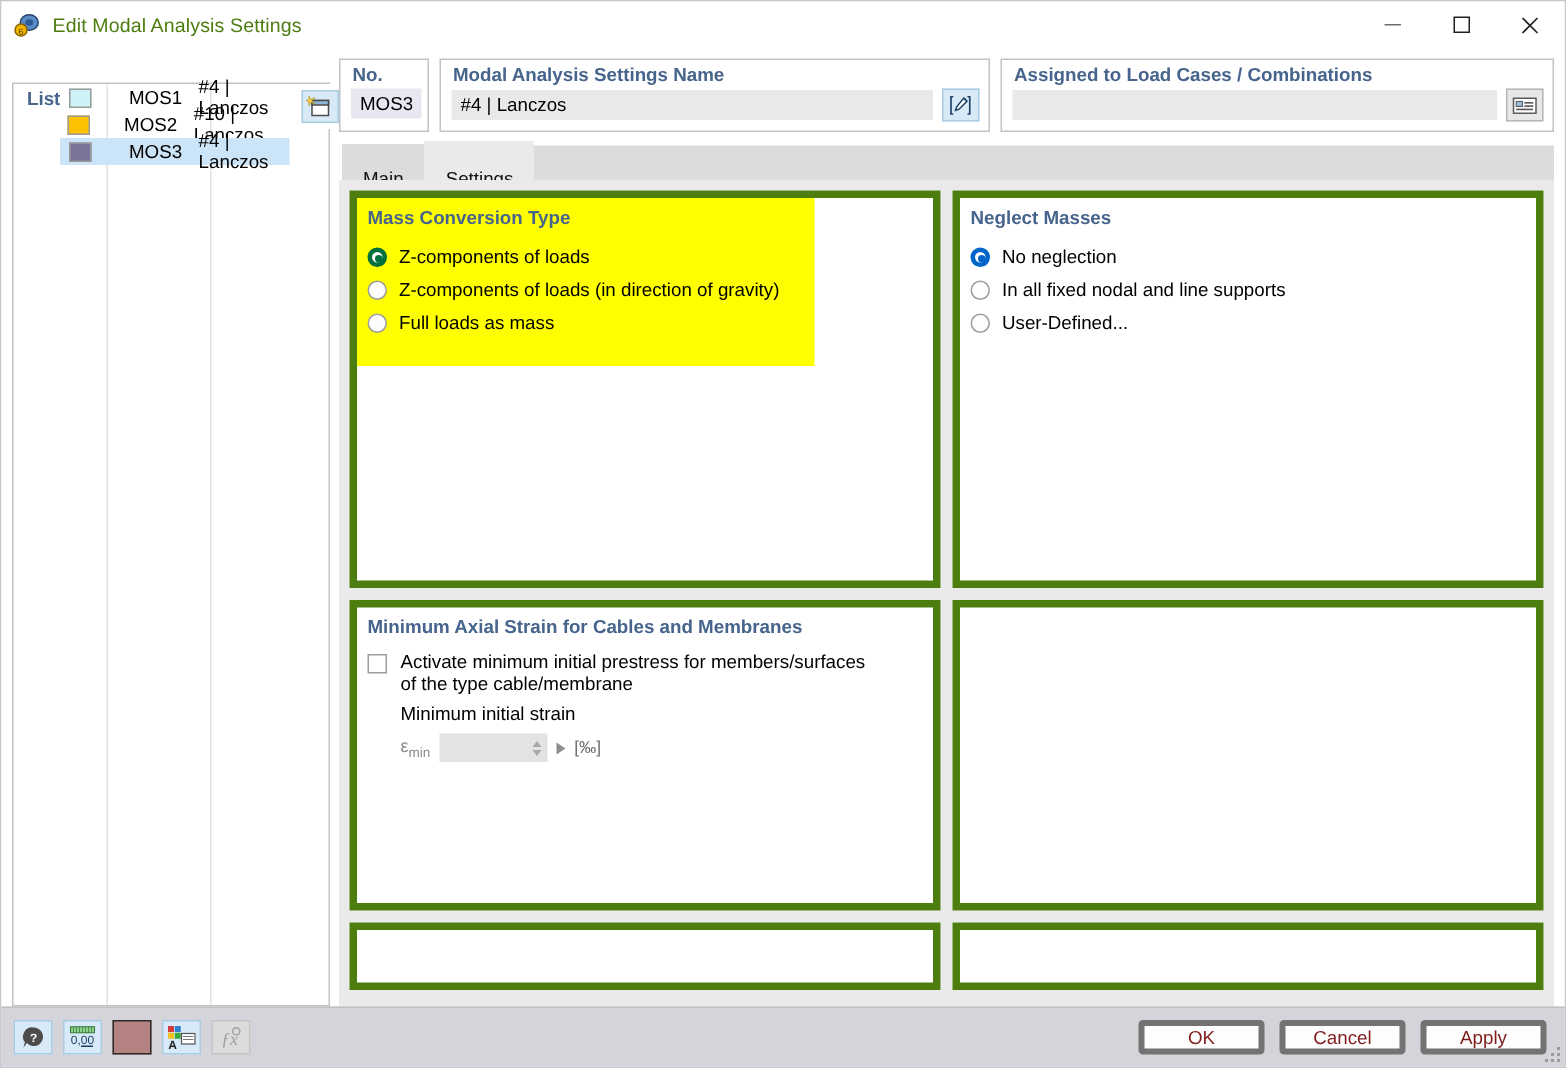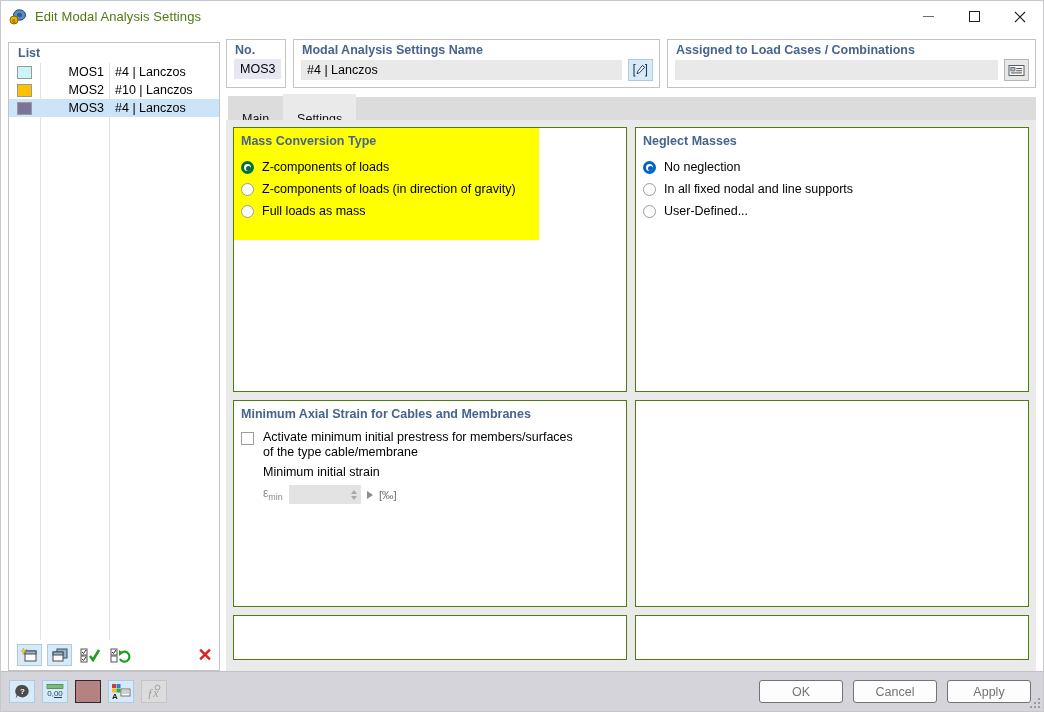--- a/index.html
+++ b/index.html
@@ -66,25 +66,24 @@
     display: flex;
     background: #ffffff;
     padding: 0;
     position: relative;
   }
 
   
   .list-panel {
     width: 212px;
     min-width: 212px;
-    margin: 10px 0 0 7px;
+    margin: 23px 0 0 7px;
     border: 1px solid #c3c3c7;
     background: #ffffff;
     display: flex;
-    flex-direction: column;
     box-sizing: border-box;
     position: relative;
   }
   .list-header {
     height: 20px;
     padding: 3px 0 0 9px;
     font-size: 12.5px;
     font-weight: bold;
     color: #46648c;
     box-sizing: border-box;
@@ -266,21 +265,21 @@
   }
   .col {
     flex: 1;
     display: flex;
     flex-direction: column;
     gap: 8px;
     min-width: 0;
   }
   .panel {
     background: #ffffff;
-    border: 1px solid #4d7c0f;
+    border: 5px solid #4d7c0f;
     box-sizing: border-box;
     position: relative;
   }
   .p-mass   { height: 265px; }
   .p-min    { height: 207px; }
   .p-foot   { height: 45px; }
   .p-neg    { height: 265px; }
   .p-empty1 { height: 207px; }
   .p-empty2 { height: 45px; }
 
@@ -450,25 +449,25 @@
   .foot-buttons {
     position: absolute;
     right: 12px;
     display: flex;
     gap: 10px;
   }
   .btn {
     width: 84px;
     height: 23px;
     background: #fdfdfd;
-    border: 1px solid #737373;
+    border: 4px solid #737373;
     border-radius: 3px;
     font-family: "Liberation Sans", sans-serif;
     font-size: 12.5px;
-    color: #737373;
+    color: #7f1d1d;
     box-sizing: border-box;
   }
   .resize-grip {
     position: absolute;
     right: 3px; bottom: 3px;
     width: 10px; height: 10px;
   }
   .resize-grip i {
     position: absolute;
     width: 2px; height: 2px;

